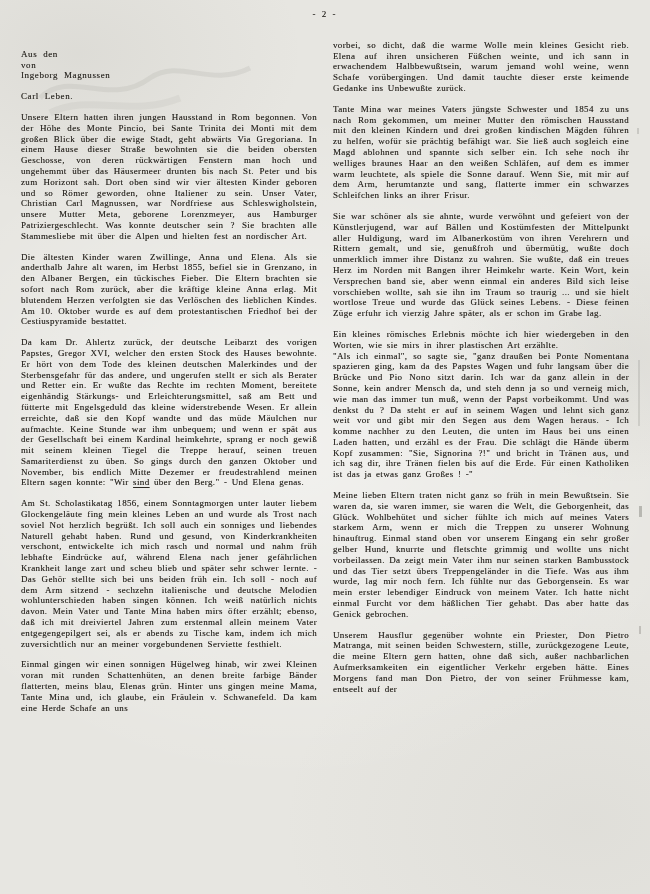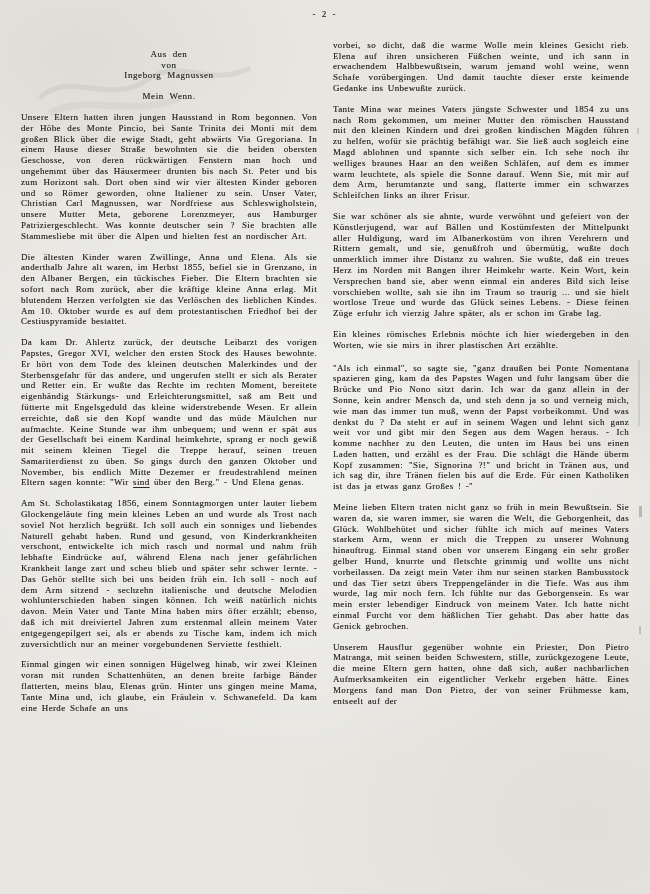--- a/index.html
+++ b/index.html
@@ -34,24 +34,24 @@
   }
   .col {
     flex: 1 1 0;
     min-width: 0;
     text-align: justify;
     letter-spacing: 0.35px;
     word-spacing: 1.8px;
   }
   .col-left { padding-top: 9px; }
   p { margin: 0 0 10px 0; }
-  p.tight { margin-bottom: 12px; }
+  p.tight { margin-bottom: 0; }
   p:last-child { margin-bottom: 0; }
   .title-block, .section-title {
-    text-align: center;
+    text-align: left;
     letter-spacing: 0.6px;
     word-spacing: 3px;
     margin-bottom: 10px;
   }
   .u { text-decoration: underline; text-underline-offset: 1.5px; }
   .smudge {
     position: absolute;
     left: 30px;
     top: 38px;
     pointer-events: none;
@@ -82,21 +82,21 @@
 
     <div class="col col-left">
       <div class="title-block">
         <div>Aus den</div>
         <div>von</div>
         <div>Ingeborg Magnussen</div>
       </div>
 
 
       <div class="section-title">
-        <div>Mein Wenn.</div>
+        <div>Carl Leben.</div>
       </div>
 
       <p>Unsere Eltern hatten ihren jungen Hausstand in Rom begonnen. Von der Höhe des Monte Pincio, bei Sante Trinita dei Monti mit dem großen Blick über die ewige Stadt, geht abwärts Via Gregoriana. In einem Hause dieser Straße bewohnten sie die beiden obersten Geschosse, von deren rückwärtigen Fenstern man hoch und ungehemmt über das Häusermeer drunten bis nach St. Peter und bis zum Horizont sah. Dort oben sind wir vier ältesten Kinder geboren und so Römer geworden, ohne Italiener zu sein. Unser Vater, Christian Carl Magnussen, war Nordfriese aus Schleswigholstein, unsere Mutter Meta, geborene Lorenzmeyer, aus Hamburger Patriziergeschlecht. Was konnte deutscher sein ?  Sie brachten alle Stammesliebe mit über die Alpen und hielten fest an nordischer Art.</p>
 
       <p>Die ältesten Kinder waren Zwillinge, Anna und Elena. Als sie anderthalb Jahre alt waren, im Herbst 1855, befiel sie in Grenzano, in den Albaner Bergen, ein tückisches Fieber. Die Eltern brachten sie sofort nach Rom zurück, aber die kräftige kleine Anna erlag. Mit blutendem Herzen verfolgten sie das Verlöschen des lieblichen Kindes. Am 10. Oktober wurde es auf dem protestantischen Friedhof bei der Cestiuspyramide bestattet.</p>
 
       <p><span>Da kam Dr. Ahlertz zurück, der deutsche Leibarzt des vorigen Papstes, Gregor XVI, welcher den ersten Stock des Hauses bewohnte. Er hört von dem Tode des kleinen deutschen Malerkindes und der Sterbensgefahr für das andere, und ungerufen stellt er sich als Berater und Retter ein. Er wußte das Rechte im rechten Moment, bereitete eigenhändig Stärkungs- und Erleichterungsmittel, saß am Bett und fütterte mit Engelsgeduld das kleine widerstrebende Wesen. Er allein erreichte, daß sie den Kopf wandte und das müde Mäulchen nur aufmachte. Keine Stunde war ihm unbequem; und wenn er spät aus der Gesellschaft bei einem Kardinal heimkehrte, sprang er noch gewiß mit seinem kleinen Tiegel die Treppe herauf, seinen treuen Samariterdienst zu üben. So gings durch den ganzen Oktober und November, bis endlich Mitte Dezemer er freudestrahlend meinen Eltern sagen konnte: "Wir </span><span class="u">sind</span><span> über den Berg." - Und Elena genas.</span></p>
 
       <p>Am St. Scholastikatag 1856, einem Sonntagmorgen unter lauter liebem Glockengeläute fing mein kleines Leben an und wurde als Trost nach soviel Not herzlich begrüßt. Ich soll auch ein sonniges und liebendes Naturell gehabt haben. Rund und gesund, von Kinderkrankheiten verschont, entwickelte ich mich rasch und normal und nahm früh lebhafte Eindrücke auf, während Elena nach jener gefährlichen Krankheit lange zart und scheu blieb und später sehr schwer lernte. - Das Gehör stellte sich bei uns beiden früh ein. Ich soll - noch auf dem Arm sitzend - sechzehn italienische und deutsche Melodien wohlunterschieden haben singen können. Ich weiß natürlich nichts davon. Mein Vater und Tante Mina haben mirs öfter erzählt; ebenso, daß ich mit dreiviertel Jahren zum erstenmal allein meinem Vater entgegengepilgert sei, als er abends zu Tische kam, indem ich mich zuversichtlich nur an meiner vorgebundenen Serviette festhielt.</p>
 

